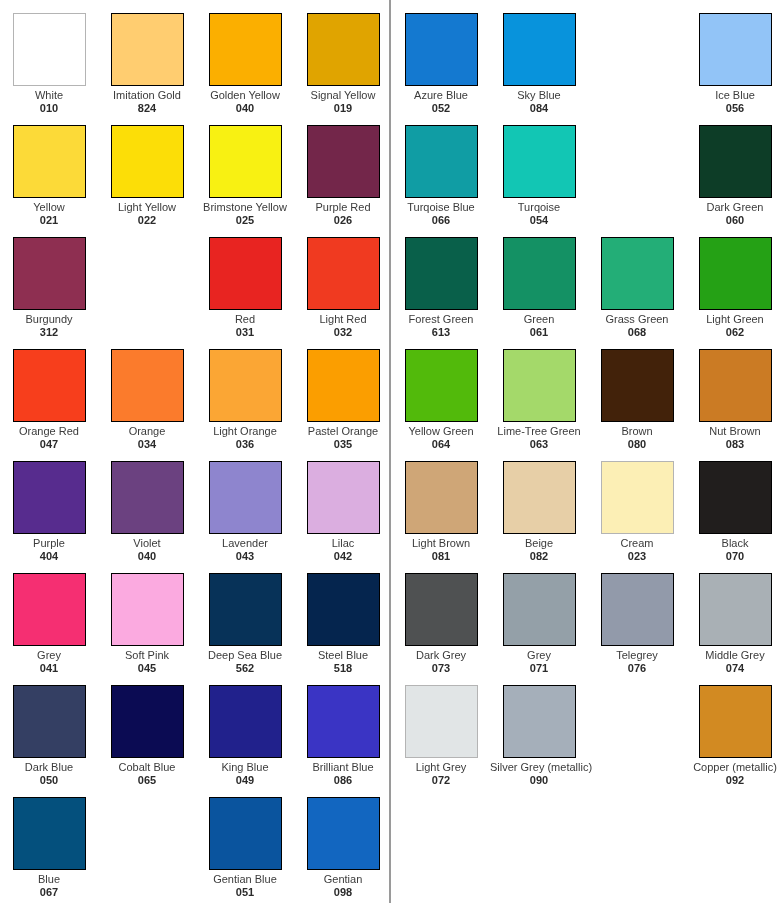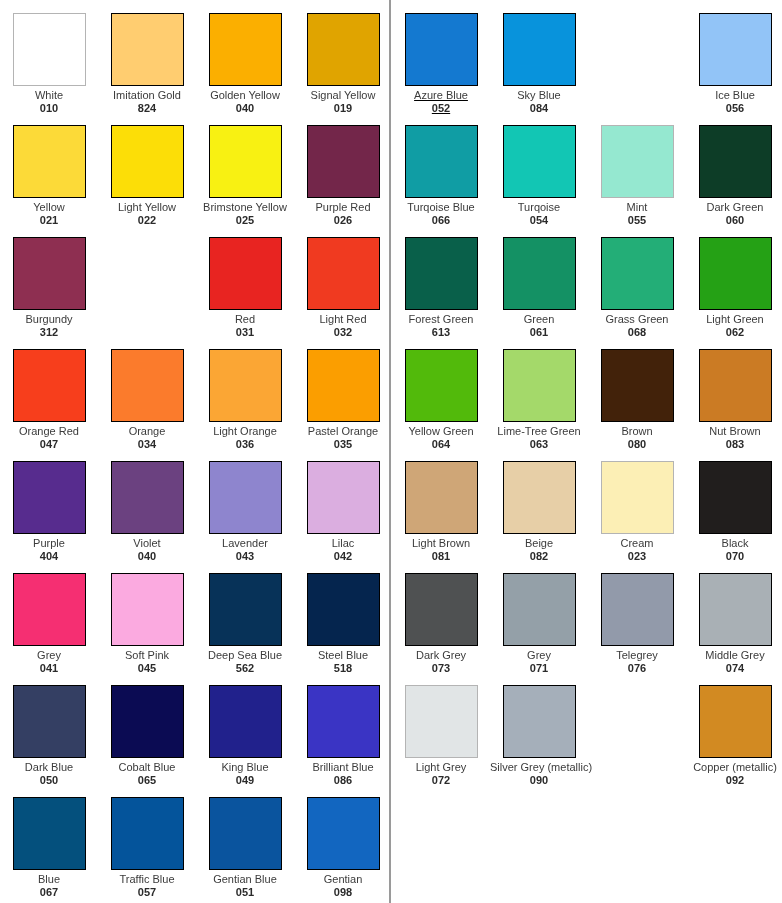--- a/index.html
+++ b/index.html
@@ -220,43 +220,38 @@
         <div class="cell" style="left: 294px; top: 672px;">
           <div class="swatch" style="background: rgb(58, 52, 196);"></div>
           <span class="cname">Brilliant Blue</span>
           <span class="ccode">086</span>
         </div>
         <div class="cell" style="left: 0px; top: 784px;">
           <div class="swatch" style="background: rgb(4, 80, 125);"></div>
           <span class="cname">Blue</span>
           <span class="ccode">067</span>
         </div>
-        <div class="cell" style="left: 98px; top: 784px;">
-          <div class="swatch" style="background: rgb(4, 84, 155);"></div>
-          <span class="cname">Traffic Blue</span>
-          <span class="ccode">057</span>
-        </div>
         <div class="cell" style="left: 196px; top: 784px;">
           <div class="swatch" style="background: rgb(10, 84, 158);"></div>
           <span class="cname">Gentian Blue</span>
           <span class="ccode">051</span>
         </div>
         <div class="cell" style="left: 294px; top: 784px;">
           <div class="swatch" style="background: rgb(18, 102, 192);"></div>
           <span class="cname">Gentian</span>
           <span class="ccode">098</span>
         </div>
       </div>
   </div>
 
   <div class="divider"></div>
 
   <div class="panel" id="panel-right">
     <div class="grid">
-        <div class="cell" style="left: 0px; top: 0px; text-decoration: underline;">
+        <div class="cell" style="left: 0px; top: 0px;">
           <div class="swatch" style="background: rgb(20, 121, 208);"></div>
           <span class="cname">Azure Blue</span>
           <span class="ccode">052</span>
         </div>
         <div class="cell" style="left: 98px; top: 0px;">
           <div class="swatch" style="background: rgb(8, 147, 220);"></div>
           <span class="cname">Sky Blue</span>
           <span class="ccode">084</span>
         </div>
         <div class="cell" style="left: 294px; top: 0px;">
@@ -267,25 +262,20 @@
         <div class="cell" style="left: 0px; top: 112px;">
           <div class="swatch" style="background: rgb(16, 157, 164);"></div>
           <span class="cname">Turqoise Blue</span>
           <span class="ccode">066</span>
         </div>
         <div class="cell" style="left: 98px; top: 112px;">
           <div class="swatch" style="background: rgb(18, 198, 180);"></div>
           <span class="cname">Turqoise</span>
           <span class="ccode">054</span>
         </div>
-        <div class="cell" style="left: 196px; top: 112px;">
-          <div class="swatch light-edge" style="background: rgb(149, 232, 208);"></div>
-          <span class="cname">Mint</span>
-          <span class="ccode">055</span>
-        </div>
         <div class="cell" style="left: 294px; top: 112px;">
           <div class="swatch" style="background: rgb(13, 61, 39);"></div>
           <span class="cname">Dark Green</span>
           <span class="ccode">060</span>
         </div>
         <div class="cell" style="left: 0px; top: 224px;">
           <div class="swatch" style="background: rgb(9, 96, 74);"></div>
           <span class="cname">Forest Green</span>
           <span class="ccode">613</span>
         </div>

